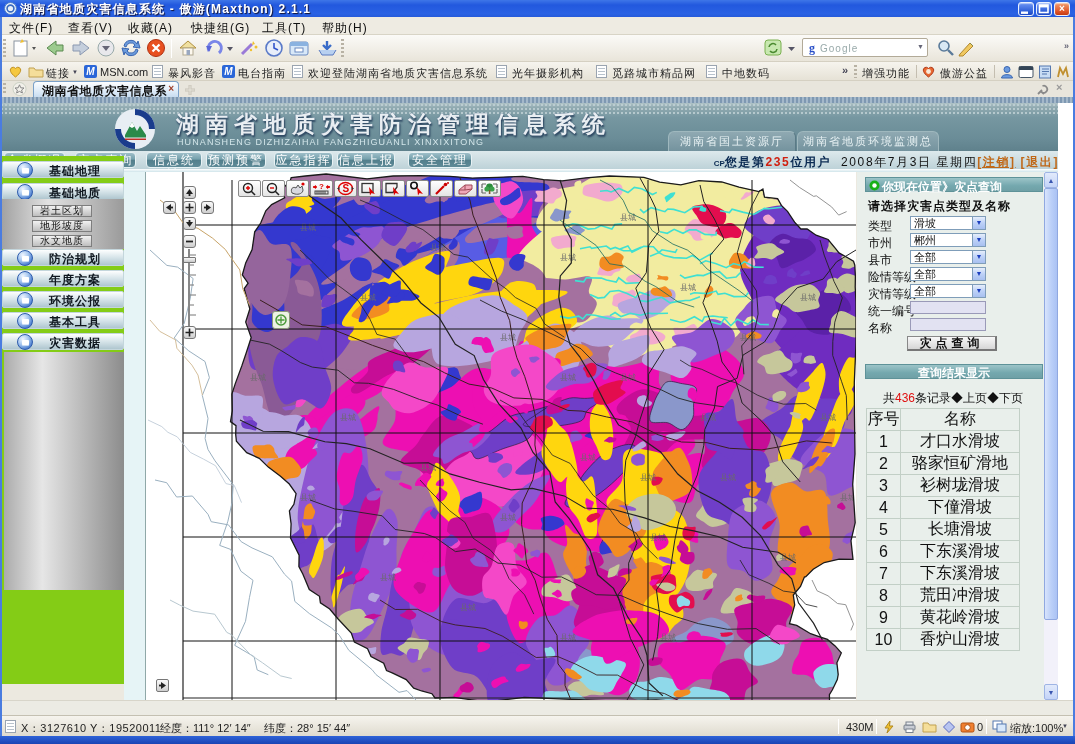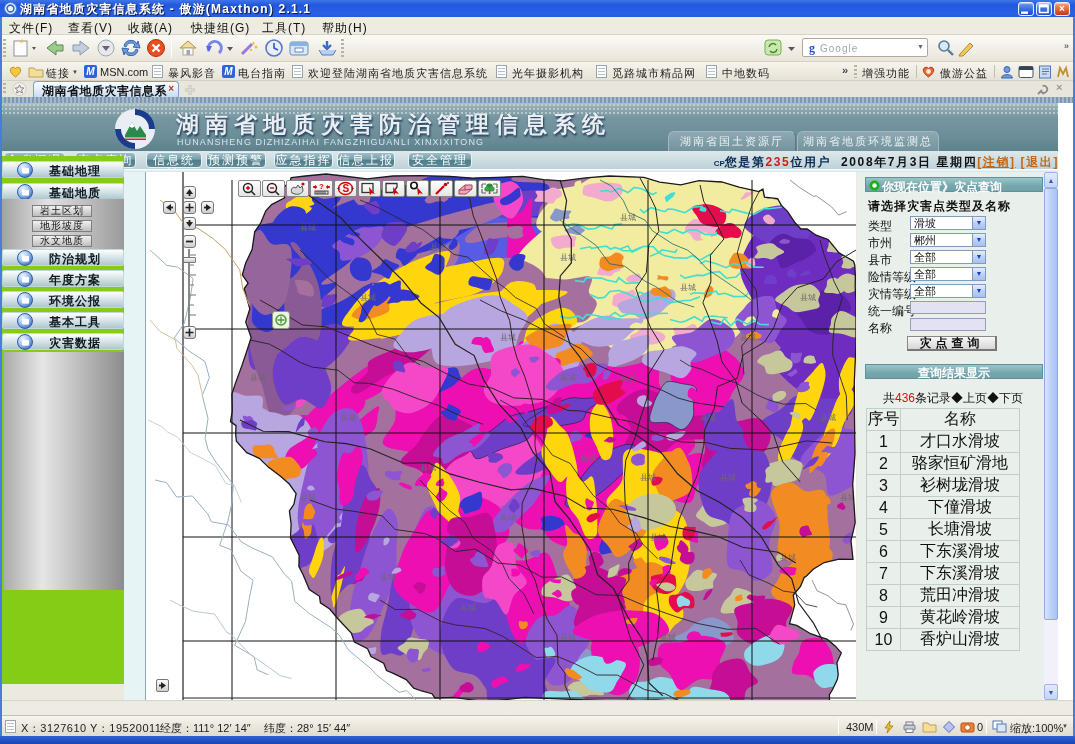--- a/index.html
+++ b/index.html
@@ -263,21 +263,21 @@
 </div>
 
 <div class="abs" id="navstrip">
  <div class="navbtn" style="left:4px;width:61px">全省概况</div>
  <div class="navbtn" style="left:75px;width:61px">灾点查询</div>
  <div class="navbtn" style="left:146px;width:56px">信息统计</div>
  <div class="navbtn" style="left:206px;width:60px">预测预警</div>
  <div class="navbtn" style="left:274px;width:59px">应急指挥</div>
  <div class="navbtn" style="left:337px;width:58px">信息上报</div>
  <div class="navbtn" style="left:408px;width:64px">安全管理</div>
- <div id="userinfo" style="letter-spacing:1.6px"><span style="font-size:8px;letter-spacing:0">CP</span>您是第<span style="color:#D02010">235</span>位用户&nbsp; <span style="font-weight:bold;color:#111">2008年7月3日 星期四</span><span style="color:#C06818;text-decoration:underline">[注销]</span> <span style="color:#C06818">[退出]</span></div>
+ <div id="userinfo" style="letter-spacing:1.6px"><span style="font-size:8px;letter-spacing:0">CP</span>您是第<span style="color:#D02010">235</span>位用户&nbsp; <span style="font-weight:normal;color:#111">2008年7月3日 星期四</span><span style="color:#C06818;text-decoration:underline">[注销]</span> <span style="color:#C06818">[退出]</span></div>
 </div>
 <div class="abs" id="sep"></div>
 
 <div class="abs" id="sidebar">
  <div class="sbitem" style="top:5px">
       <span class="sbico"></span>
       <span class="lbl">基础地理</span>
     </div>
  <div class="sbitem" style="top:27px">
       <span class="sbico"></span>

